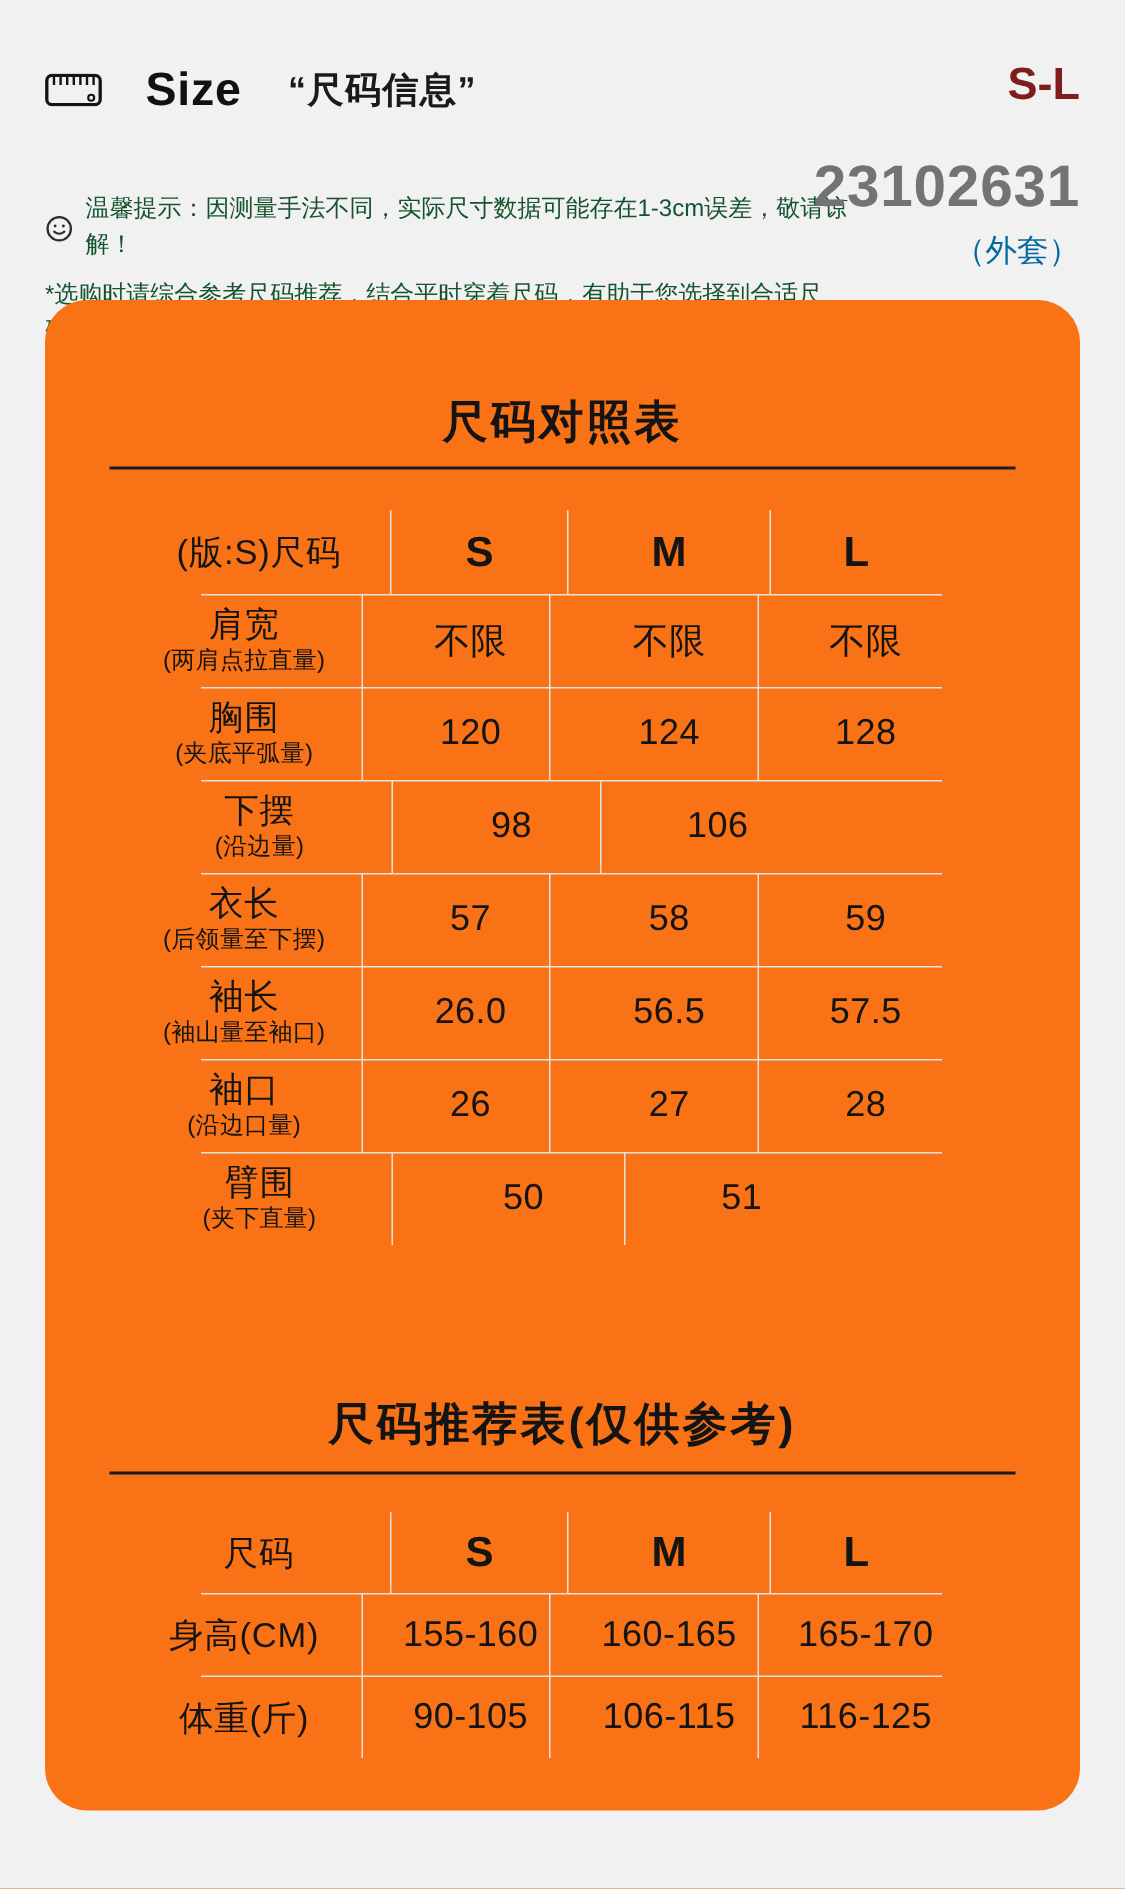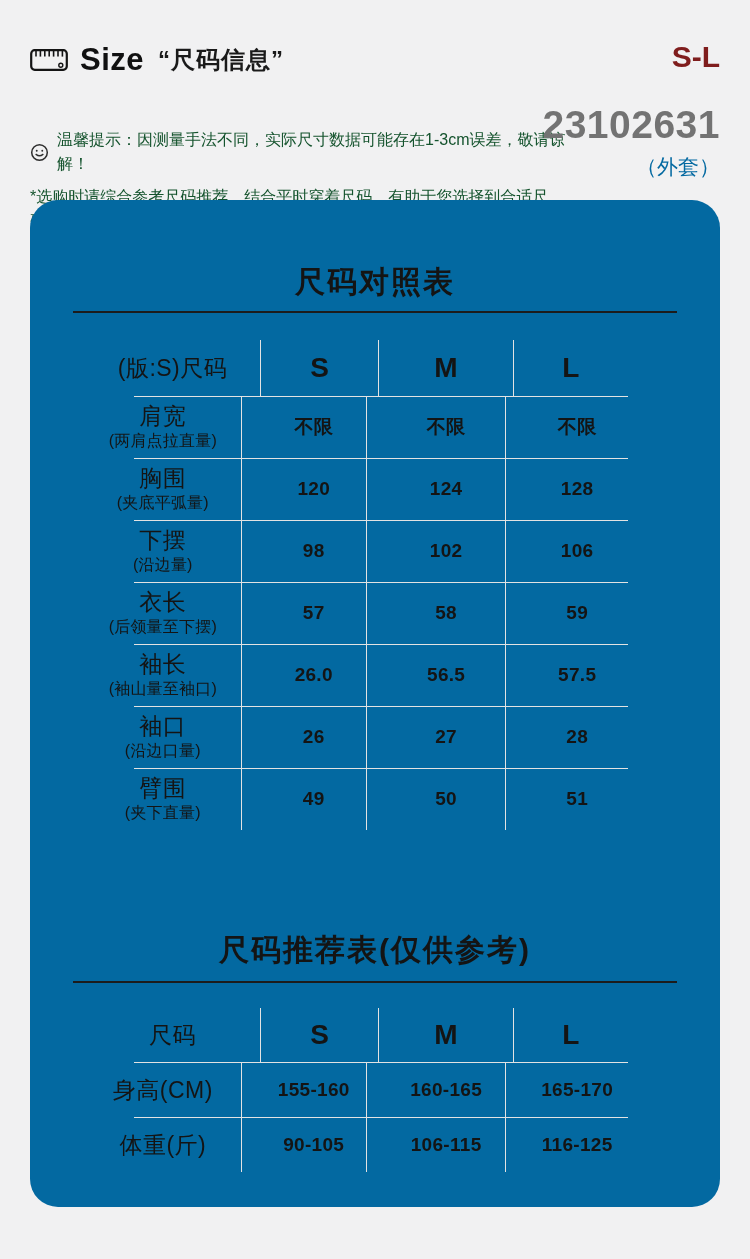--- a/index.html
+++ b/index.html
@@ -6,37 +6,37 @@
   body{
     width:750px;height:1259px;
     background:#f1f1f2;
     font-family:"Liberation Sans","DejaVu Sans",sans-serif;
     color:#141414;
     -webkit-font-smoothing:antialiased;
   }
   .page{position:relative;width:750px;height:1259px;overflow:hidden;}
 
   
-  .brand-row{position:absolute;top:42px;left:30px;display:flex;align-items:center;gap:12px;}
+  .brand-row{position:absolute;top:42px;left:30px;display:flex;align-items:center;gap:29px;}
   .brand-size{font-size:31px;font-weight:700;letter-spacing:.5px;color:#111;}
   .brand-sub{font-size:24px;font-weight:600;color:#1a1a1a;letter-spacing:1px;margin-left:2px;}
   .size-range{position:absolute;top:40px;right:30px;font-size:30px;font-weight:700;color:#7f1d1d;}
 
   .tips{position:absolute;top:128px;left:30px;width:540px;font-size:16px;color:#14532d;}
   .tips-line1{display:flex;align-items:center;gap:8px;line-height:24px;}
   .tips-line2{margin-top:9px;line-height:24px;}
 
   .code-block{position:absolute;top:103px;right:30px;text-align:right;}
   .code-num{font-size:39px;font-weight:700;color:#737373;letter-spacing:.5px;}
   .code-cat{font-size:21px;color:#0369a1;margin-top:6px;}
 
   
   .card{
     position:absolute;top:200px;left:30px;width:690px;height:1007px;
-    background:#0369a1;border-radius:28px;
+    background:#f97316;border-radius:28px;
   }
   .chart-title{position:absolute;left:0;right:0;text-align:center;
     font-size:30px;font-weight:600;letter-spacing:2px;color:#141414;line-height:36px;}
   .title-1{top:64px;}
   .title-2{top:732px;}
   .title-rule{position:absolute;left:43px;right:43px;height:2px;background:#1c1c1c;}
   .rule-1{top:111px;}
   .rule-2{top:781px;}
 
   
@@ -57,21 +57,21 @@
   .c1{width:118px;}
   .c2{width:134px;}
   .c3{width:115px;}
   .c1,.c2,.c3{border-left:1px solid #e3e3e3;}
 
   .head .c0{font-size:23px;font-weight:500;letter-spacing:.5px;}
   .head .c1,.head .c2,.head .c3{font-size:28px;font-weight:600;}
 
   .lbl-main{font-size:23px;font-weight:500;line-height:26px;letter-spacing:.5px;}
   .lbl-sub{font-size:16px;font-weight:400;line-height:20px;margin-top:2px;letter-spacing:.2px;}
-  .val{font-size:19px;font-weight:700;letter-spacing:.3px;padding-left:20px;}
+  .val{font-size:24px;font-weight:400;letter-spacing:.3px;padding-left:20px;}
 </style>
 </head>
 <body>
 
 <div class="page">
 
   <div class="brand-row">
     <span style="display:inline-flex;">
       <svg width="38" height="22" viewBox="0 0 38 22" aria-hidden="true">
         <rect x="1.2" y="1.2" width="35.6" height="19.6" rx="3.5" fill="none" stroke="#141414" stroke-width="2.2"></rect>
@@ -142,21 +142,20 @@
           <div class="cell c1 val">120</div>
           <div class="cell c2 val">124</div>
           <div class="cell c3 val">128</div>
         </div>
         <div class="srow">
           <div class="cell c0">
             <div class="lbl-main">下摆</div>
             <div class="lbl-sub">(沿边量)</div>
           </div>
           <div class="cell c1 val">98</div>
-          <div class="cell c2 val">102</div>
           <div class="cell c3 val">106</div>
         </div>
         <div class="srow">
           <div class="cell c0">
             <div class="lbl-main">衣长</div>
             <div class="lbl-sub">(后领量至下摆)</div>
           </div>
           <div class="cell c1 val">57</div>
           <div class="cell c2 val">58</div>
           <div class="cell c3 val">59</div>
@@ -177,21 +176,20 @@
           </div>
           <div class="cell c1 val">26</div>
           <div class="cell c2 val">27</div>
           <div class="cell c3 val">28</div>
         </div>
         <div class="srow">
           <div class="cell c0">
             <div class="lbl-main">臂围</div>
             <div class="lbl-sub">(夹下直量)</div>
           </div>
-          <div class="cell c1 val">49</div>
           <div class="cell c2 val">50</div>
           <div class="cell c3 val">51</div>
         </div>
       </div>
 
     <div class="chart-title title-2">尺码推荐表(仅供参考)</div>
     <div class="title-rule rule-2"></div>
 
     <div class="stable table-2 compact">
         <div class="srow head">

